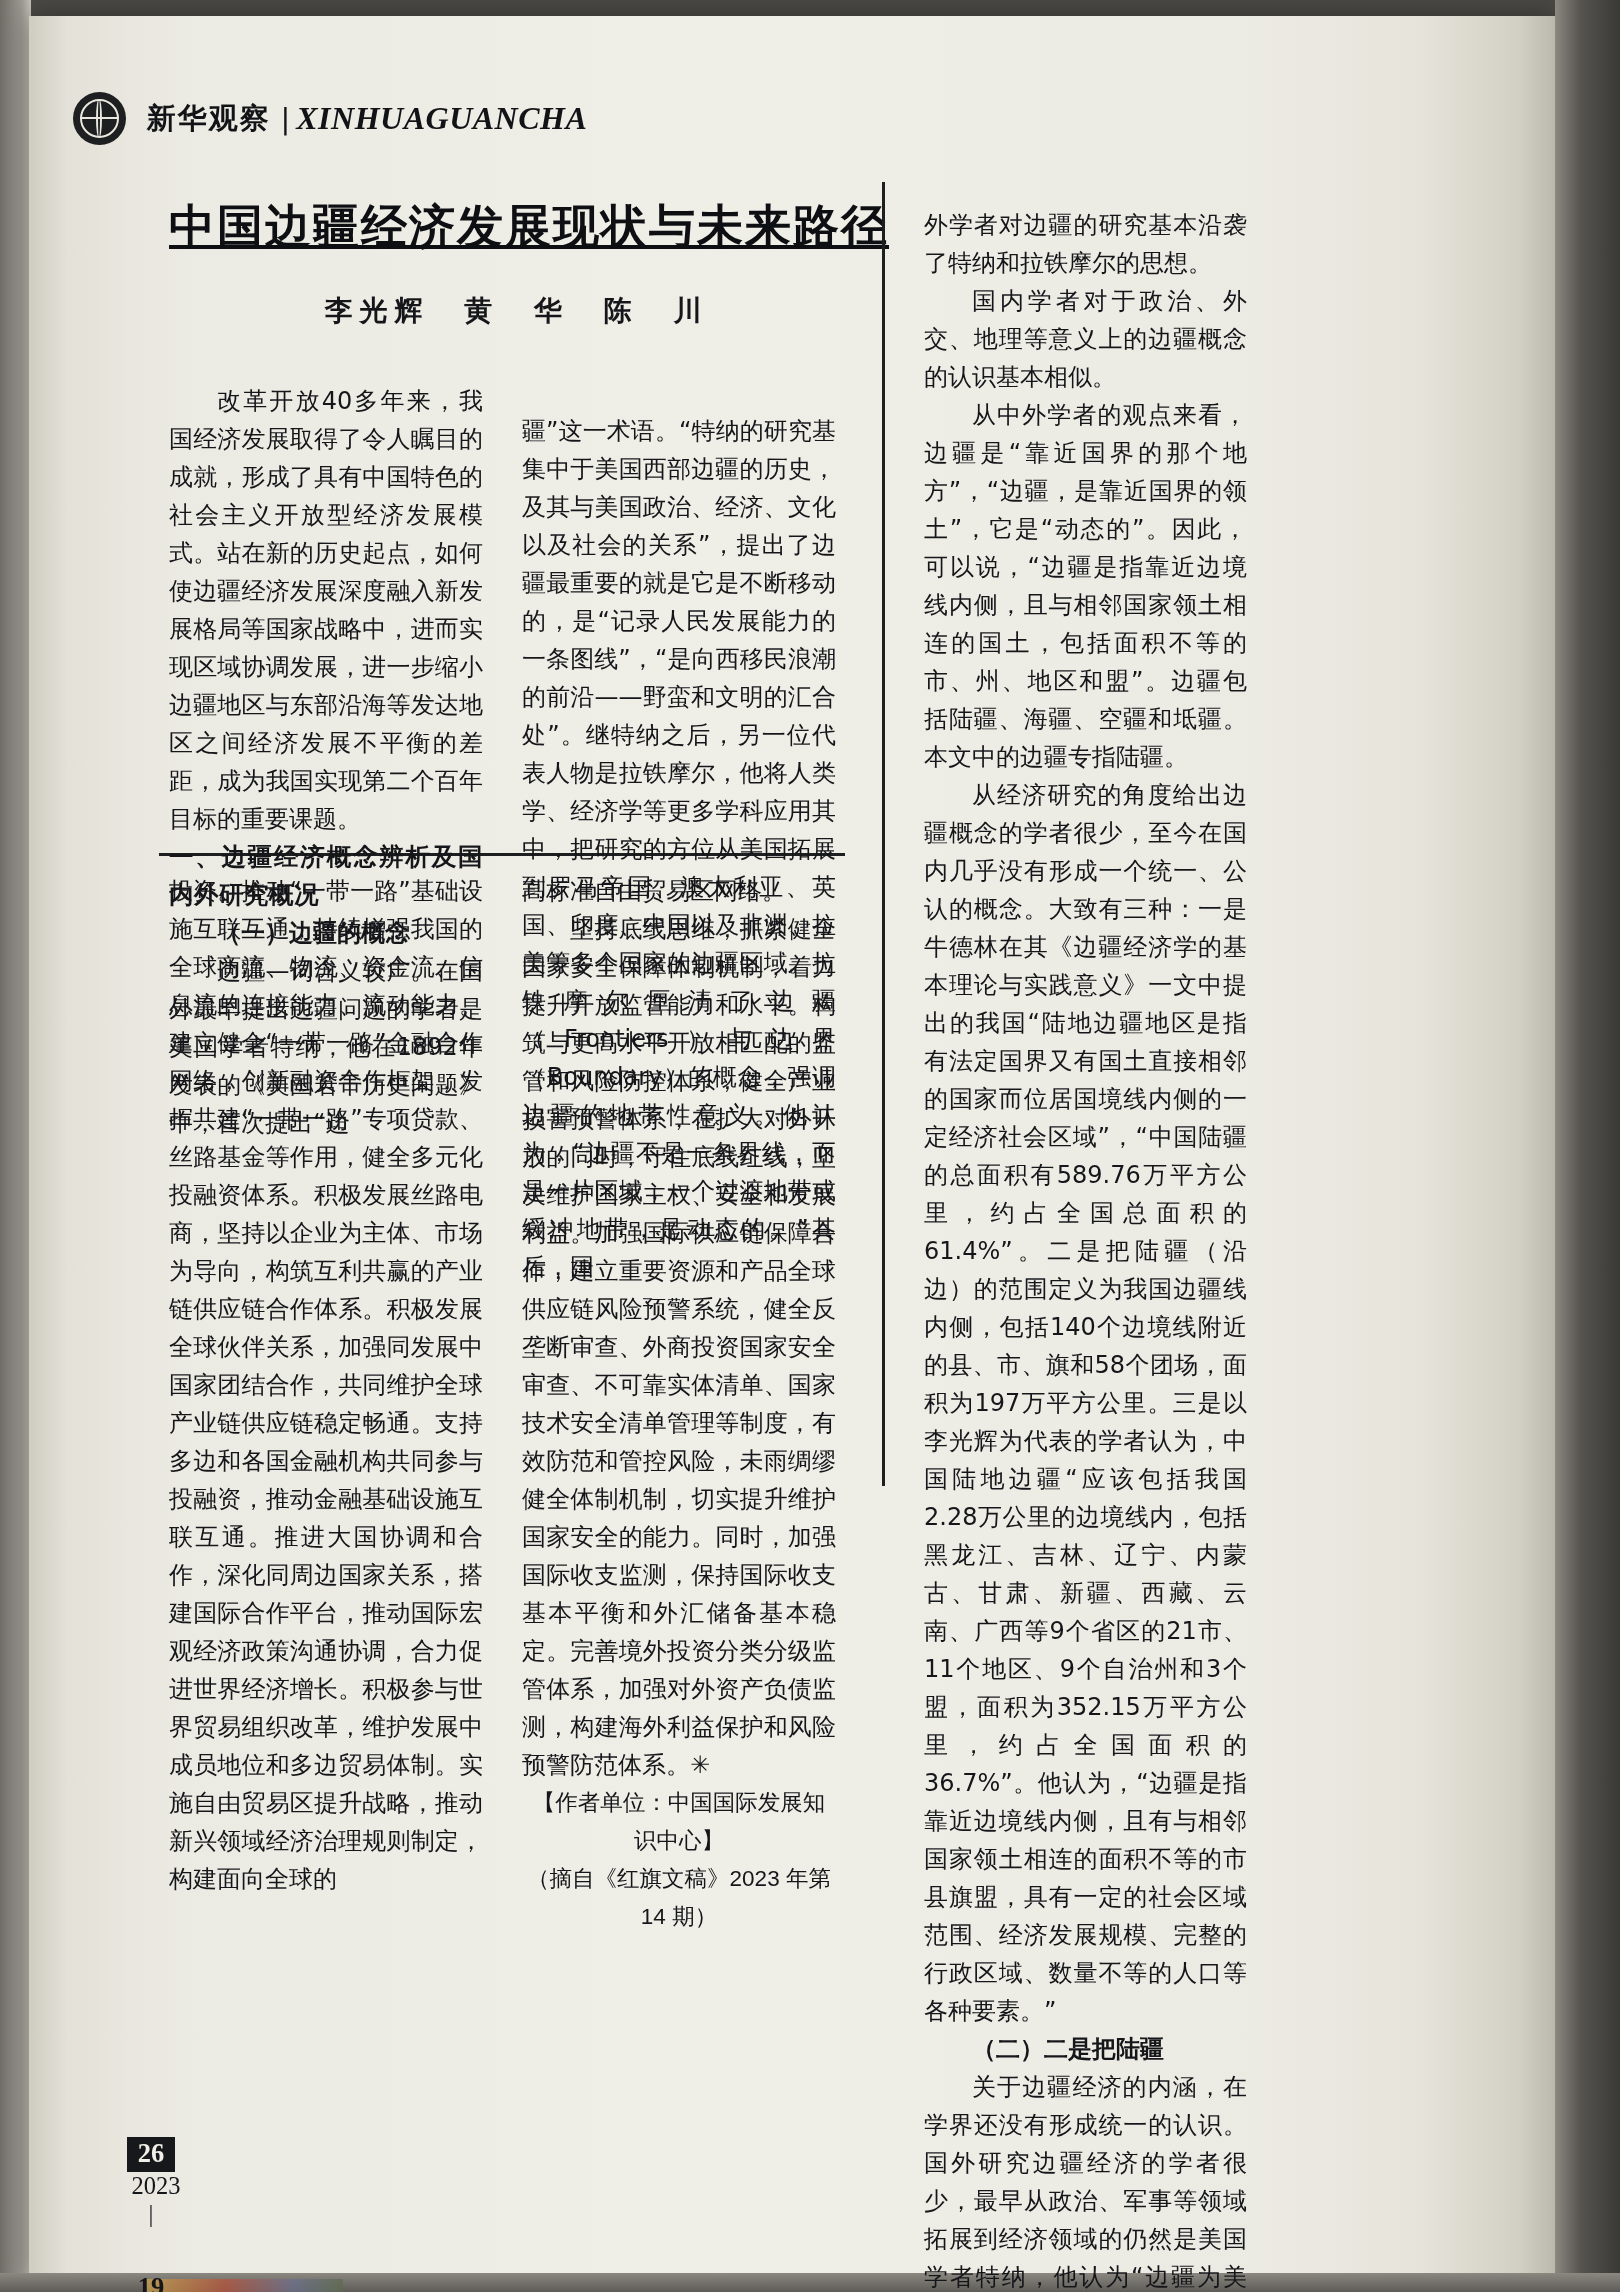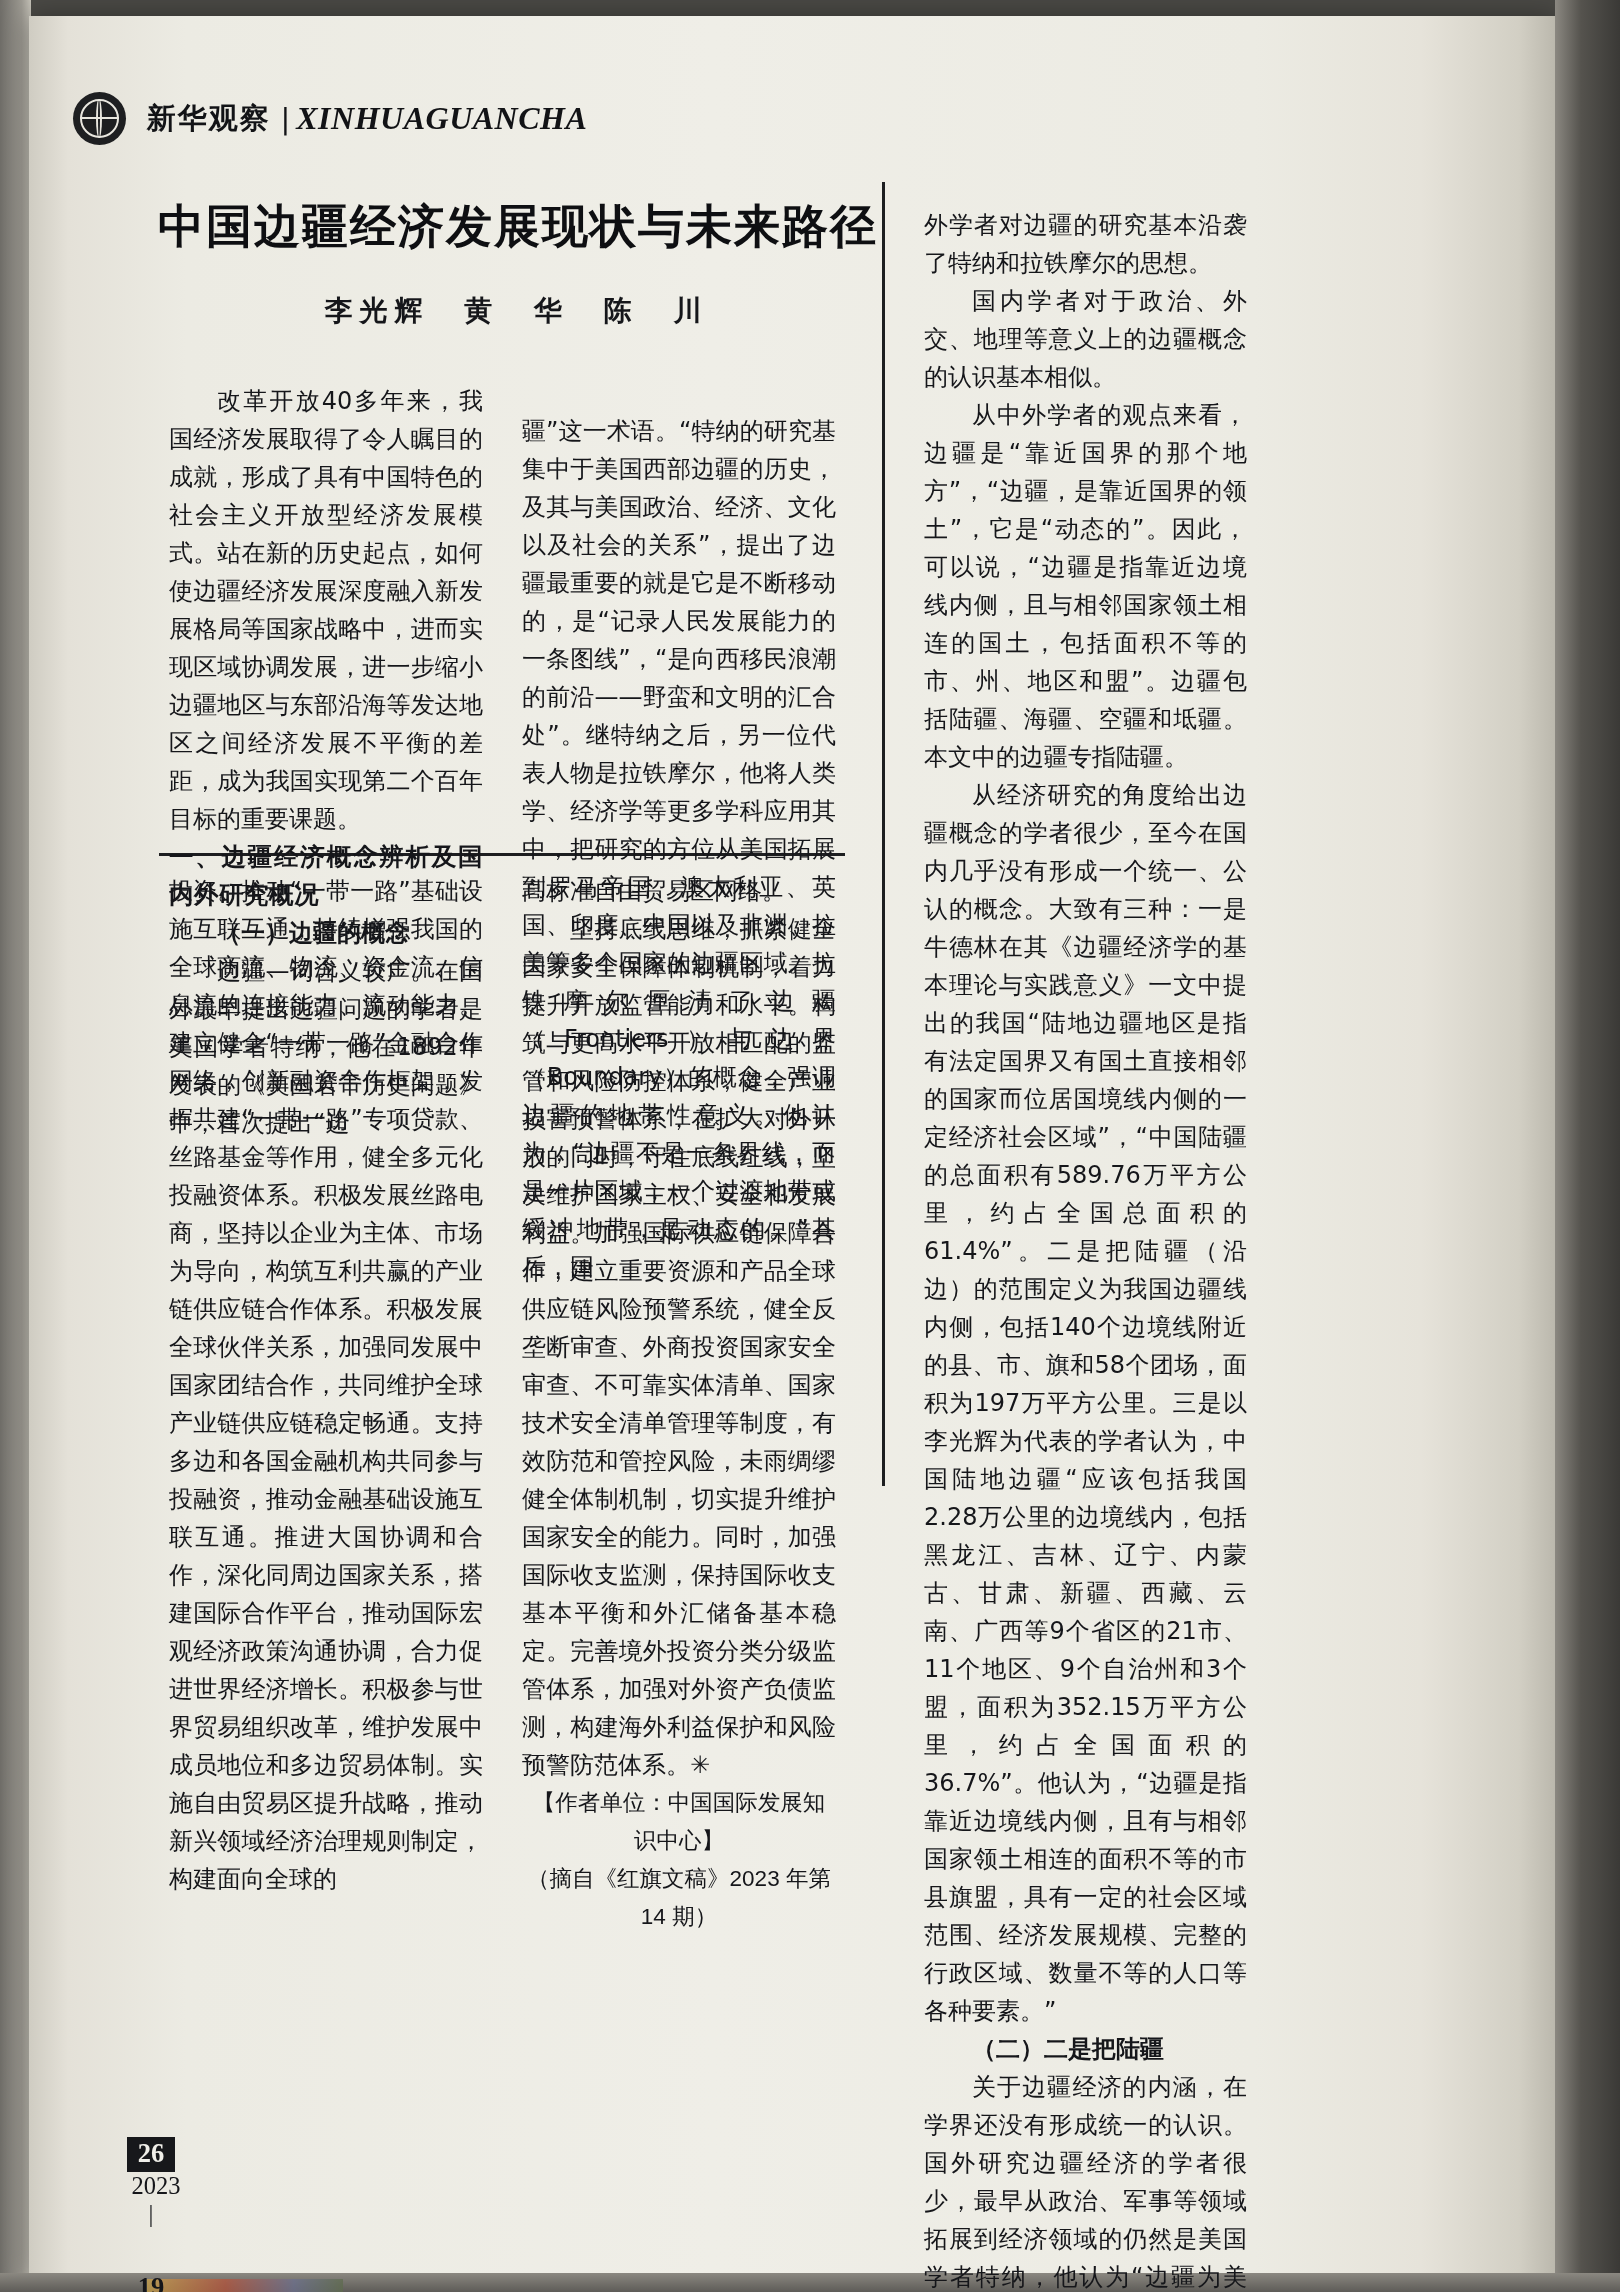--- a/index.html
+++ b/index.html
@@ -133,29 +133,30 @@
     font-size: 32px;
     font-weight: bold;
     font-style: italic;
     letter-spacing: 0.5px;
     color: #121316;
   }
 
   
   .article-title {
     position: absolute;
-    left: 21px;
+    left: 32px;
     top: 108px;
     width: 872px;
     text-align: center;
     font-family: "DejaVu Sans", sans-serif;
     font-size: 46px;
     font-weight: bold;
     letter-spacing: 2px;
     color: #0e0f12;
+    text-decoration: underline;
   }
   .authors {
     position: absolute;
     left: 19.6px;
     top: 204px;
     width: 872px;
     text-align: center;
     font-family: "DejaVu Sans", sans-serif;
     font-size: 28px;
     font-weight: bold;

